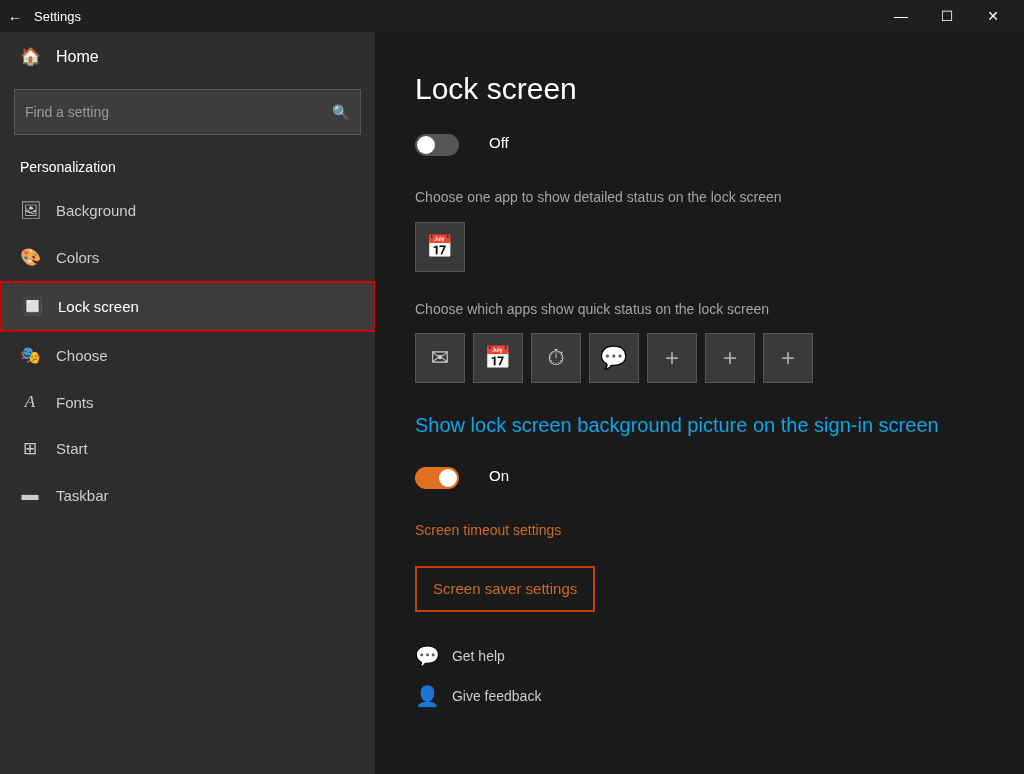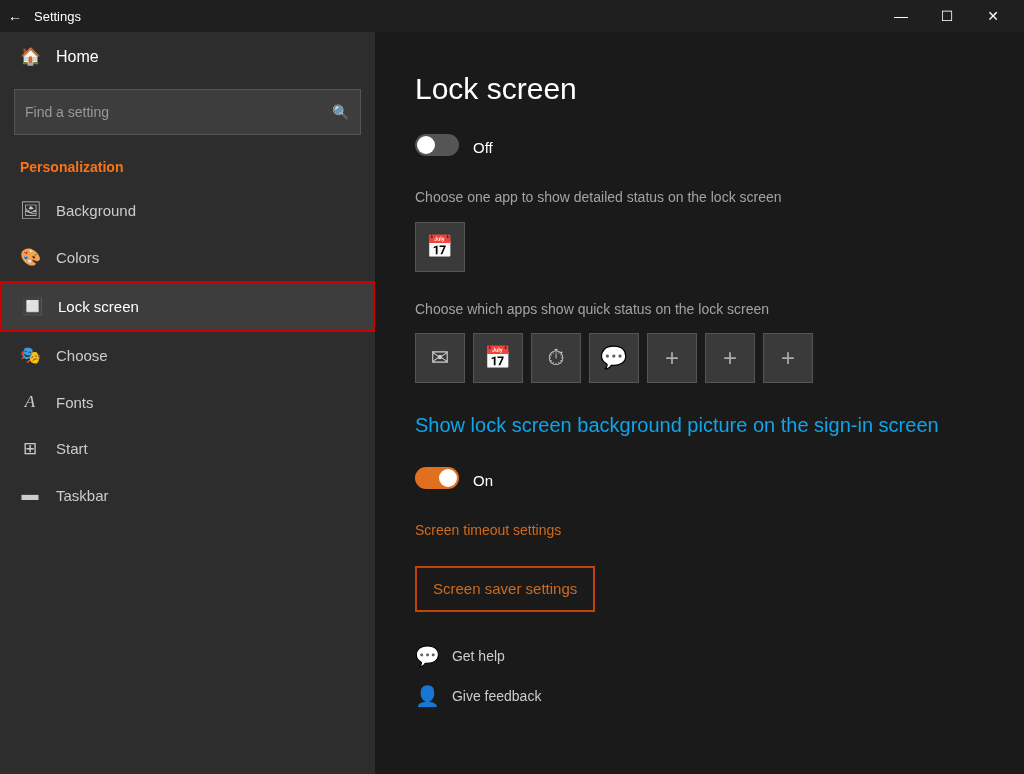--- a/index.html
+++ b/index.html
@@ -94,23 +94,23 @@
       font-size: 14px;
       flex: 1;
     }
     .sidebar-search input::placeholder { color: #999; }
     .sidebar-search-icon {
       color: #bbb;
       font-size: 14px;
     }
 
     .sidebar-section-title {
-      color: #f97316;
-      font-size: 14px;
-      font-weight: 700;
+      color: #ffffff;
+      font-size: 14px;
+      font-weight: 400;
       padding: 8px 20px 8px 20px;
       margin-bottom: 4px;
     }
 
     .sidebar-item {
       display: flex;
       align-items: center;
       padding: 13px 20px;
       color: #ccc;
       font-size: 15px;
@@ -141,22 +141,22 @@
     .content-title {
       font-size: 30px;
       font-weight: 300;
       margin-bottom: 28px;
       color: #fff;
     }
 
     
     .toggle-row {
       display: flex;
-      align-items: flex-end;
-      gap: 14px;
+      align-items: flex-start;
+      gap: 30px;
       margin-bottom: 32px;
     }
     .toggle {
       width: 44px;
       height: 22px;
       border-radius: 11px;
       position: relative;
       cursor: pointer;
       flex-shrink: 0;
     }

